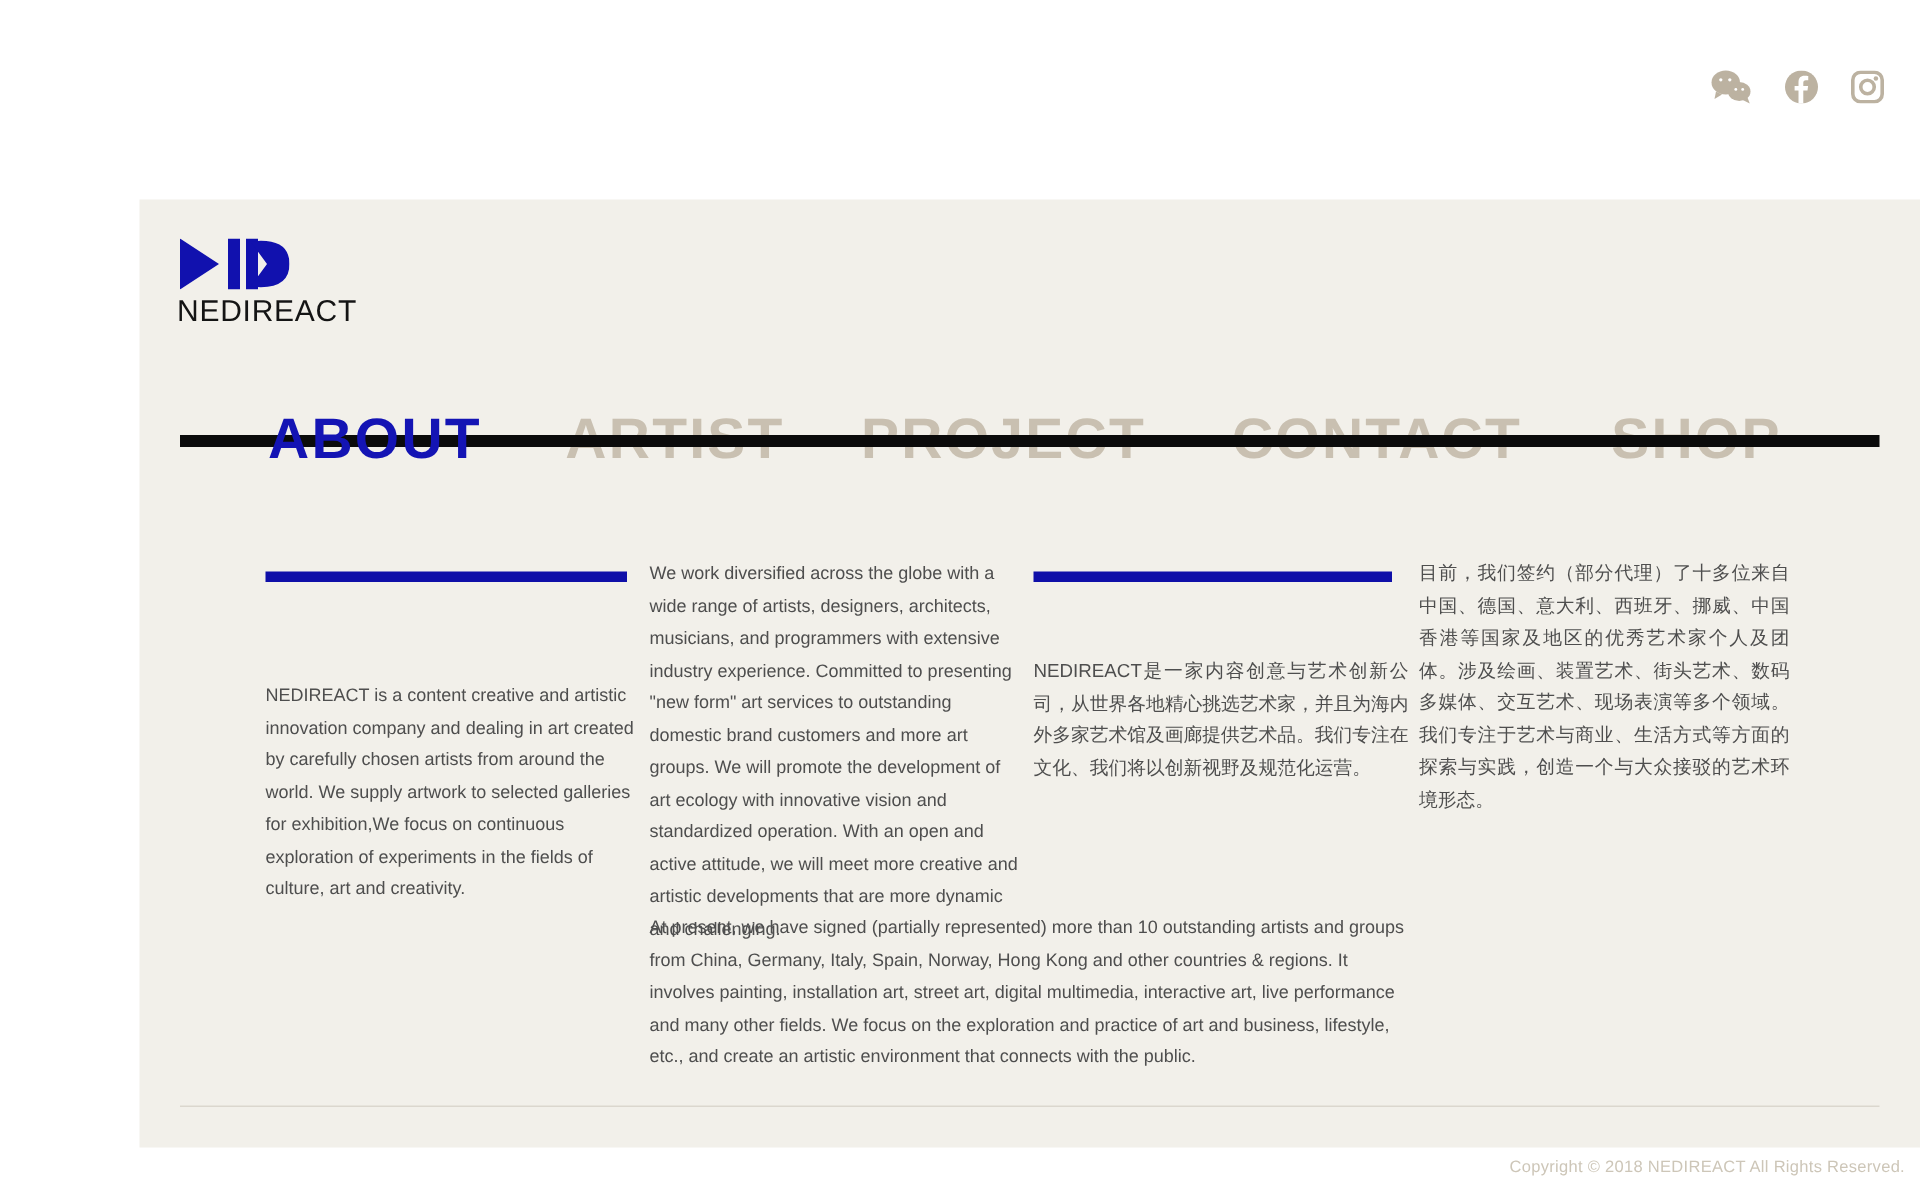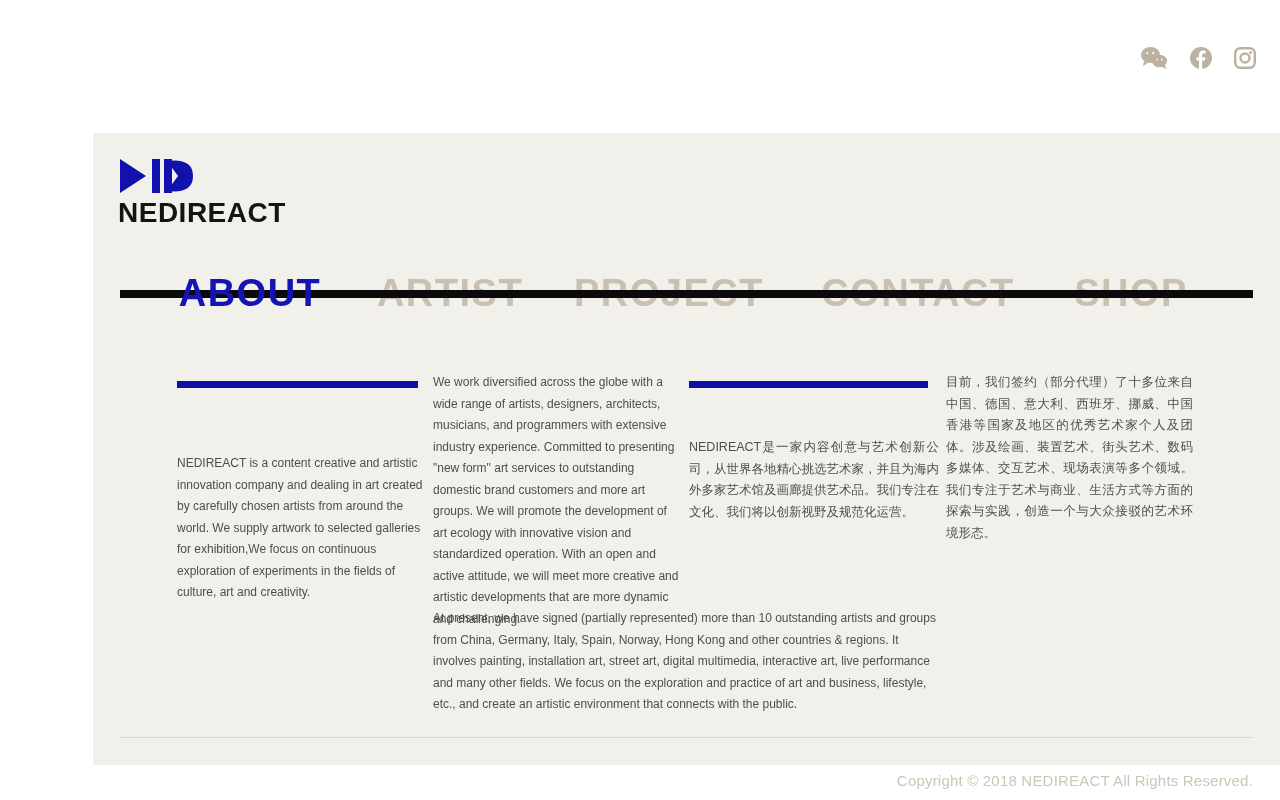--- a/index.html
+++ b/index.html
@@ -9,21 +9,21 @@
 
   
   .social { position: absolute; top: 46px; left: 1140px; display: flex; align-items: center; gap: 22px; }
   .social .icon { display: block; cursor: pointer; }
 
   
   .panel { position: absolute; left: 93px; top: 133px; width: 1187px; height: 632px; background: #f2f0ea; }
 
   
   .logo-icon { position: absolute; left: 120px; top: 159px; width: 73px; height: 34px; cursor: pointer; }
-  .logo-text { position: absolute; left: 118px; top: 197px; font-size: 28px; font-weight: 700;
+  .logo-text { position: absolute; left: 118px; top: 197px; font-size: 20px; font-weight: 400;
                letter-spacing: 0.5px; color: #141414; }
 
   
   .nav-line { position: absolute; left: 120px; top: 290px; width: 1133px; height: 8px; background: #0b0b0b; z-index: 2; }
   .nav-item { position: absolute; top: 273px; transform: translateX(-50%); font-size: 38px; font-weight: 800;
               letter-spacing: 1.5px; line-height: 1.1; color: #c9c0b1; z-index: 1; cursor: pointer; white-space: nowrap; }
   .nav-item.active { color: #1414b4; z-index: 3; }
   .nav-about   { left: 250px; text-align: right; }
   .nav-artist  { left: 450px; }
   .nav-project { left: 669px; }
@@ -38,21 +38,21 @@
   .col { position: absolute; font-size: 12px; line-height: 21.5px; color: #4e4e4e; }
   .col-en-1 { left: 177px; top: 453px; width: 249px; }
   .col-en-2 { left: 433px; top: 372px; width: 249px; }
   .col-zh-1 { left: 689px; top: 437px; width: 250px; font-size: 12.5px; text-align: justify; }
   .col-zh-2 { left: 946px; top: 372px; width: 247px; font-size: 12.5px; text-align: justify; }
   .col-zh-2 p + p { margin-top: 4px; }
   .para-bottom { left: 433px; top: 608px; width: 504px; }
 
   .divider { position: absolute; left: 120px; top: 737px; width: 1133px; height: 1px; background: #dbd7ce; }
 
-  .footer-copy { position: absolute; top: 772px; right: 27px; font-size: 15px; color: #cdc6b8; letter-spacing: 0.2px; }
+  .footer-copy { position: absolute; top: 772px; right: 10px; font-size: 11px; color: #cdc6b8; letter-spacing: 0.2px; }
 </style>
 </head>
 <body>
 
 <div class="page">
 
   <div class="social">
     <span class="icon">
       <svg width="28" height="24" viewBox="0 0 28 24">
         <ellipse cx="10.5" cy="9" rx="9.5" ry="8" fill="#bcb2a1"></ellipse>

